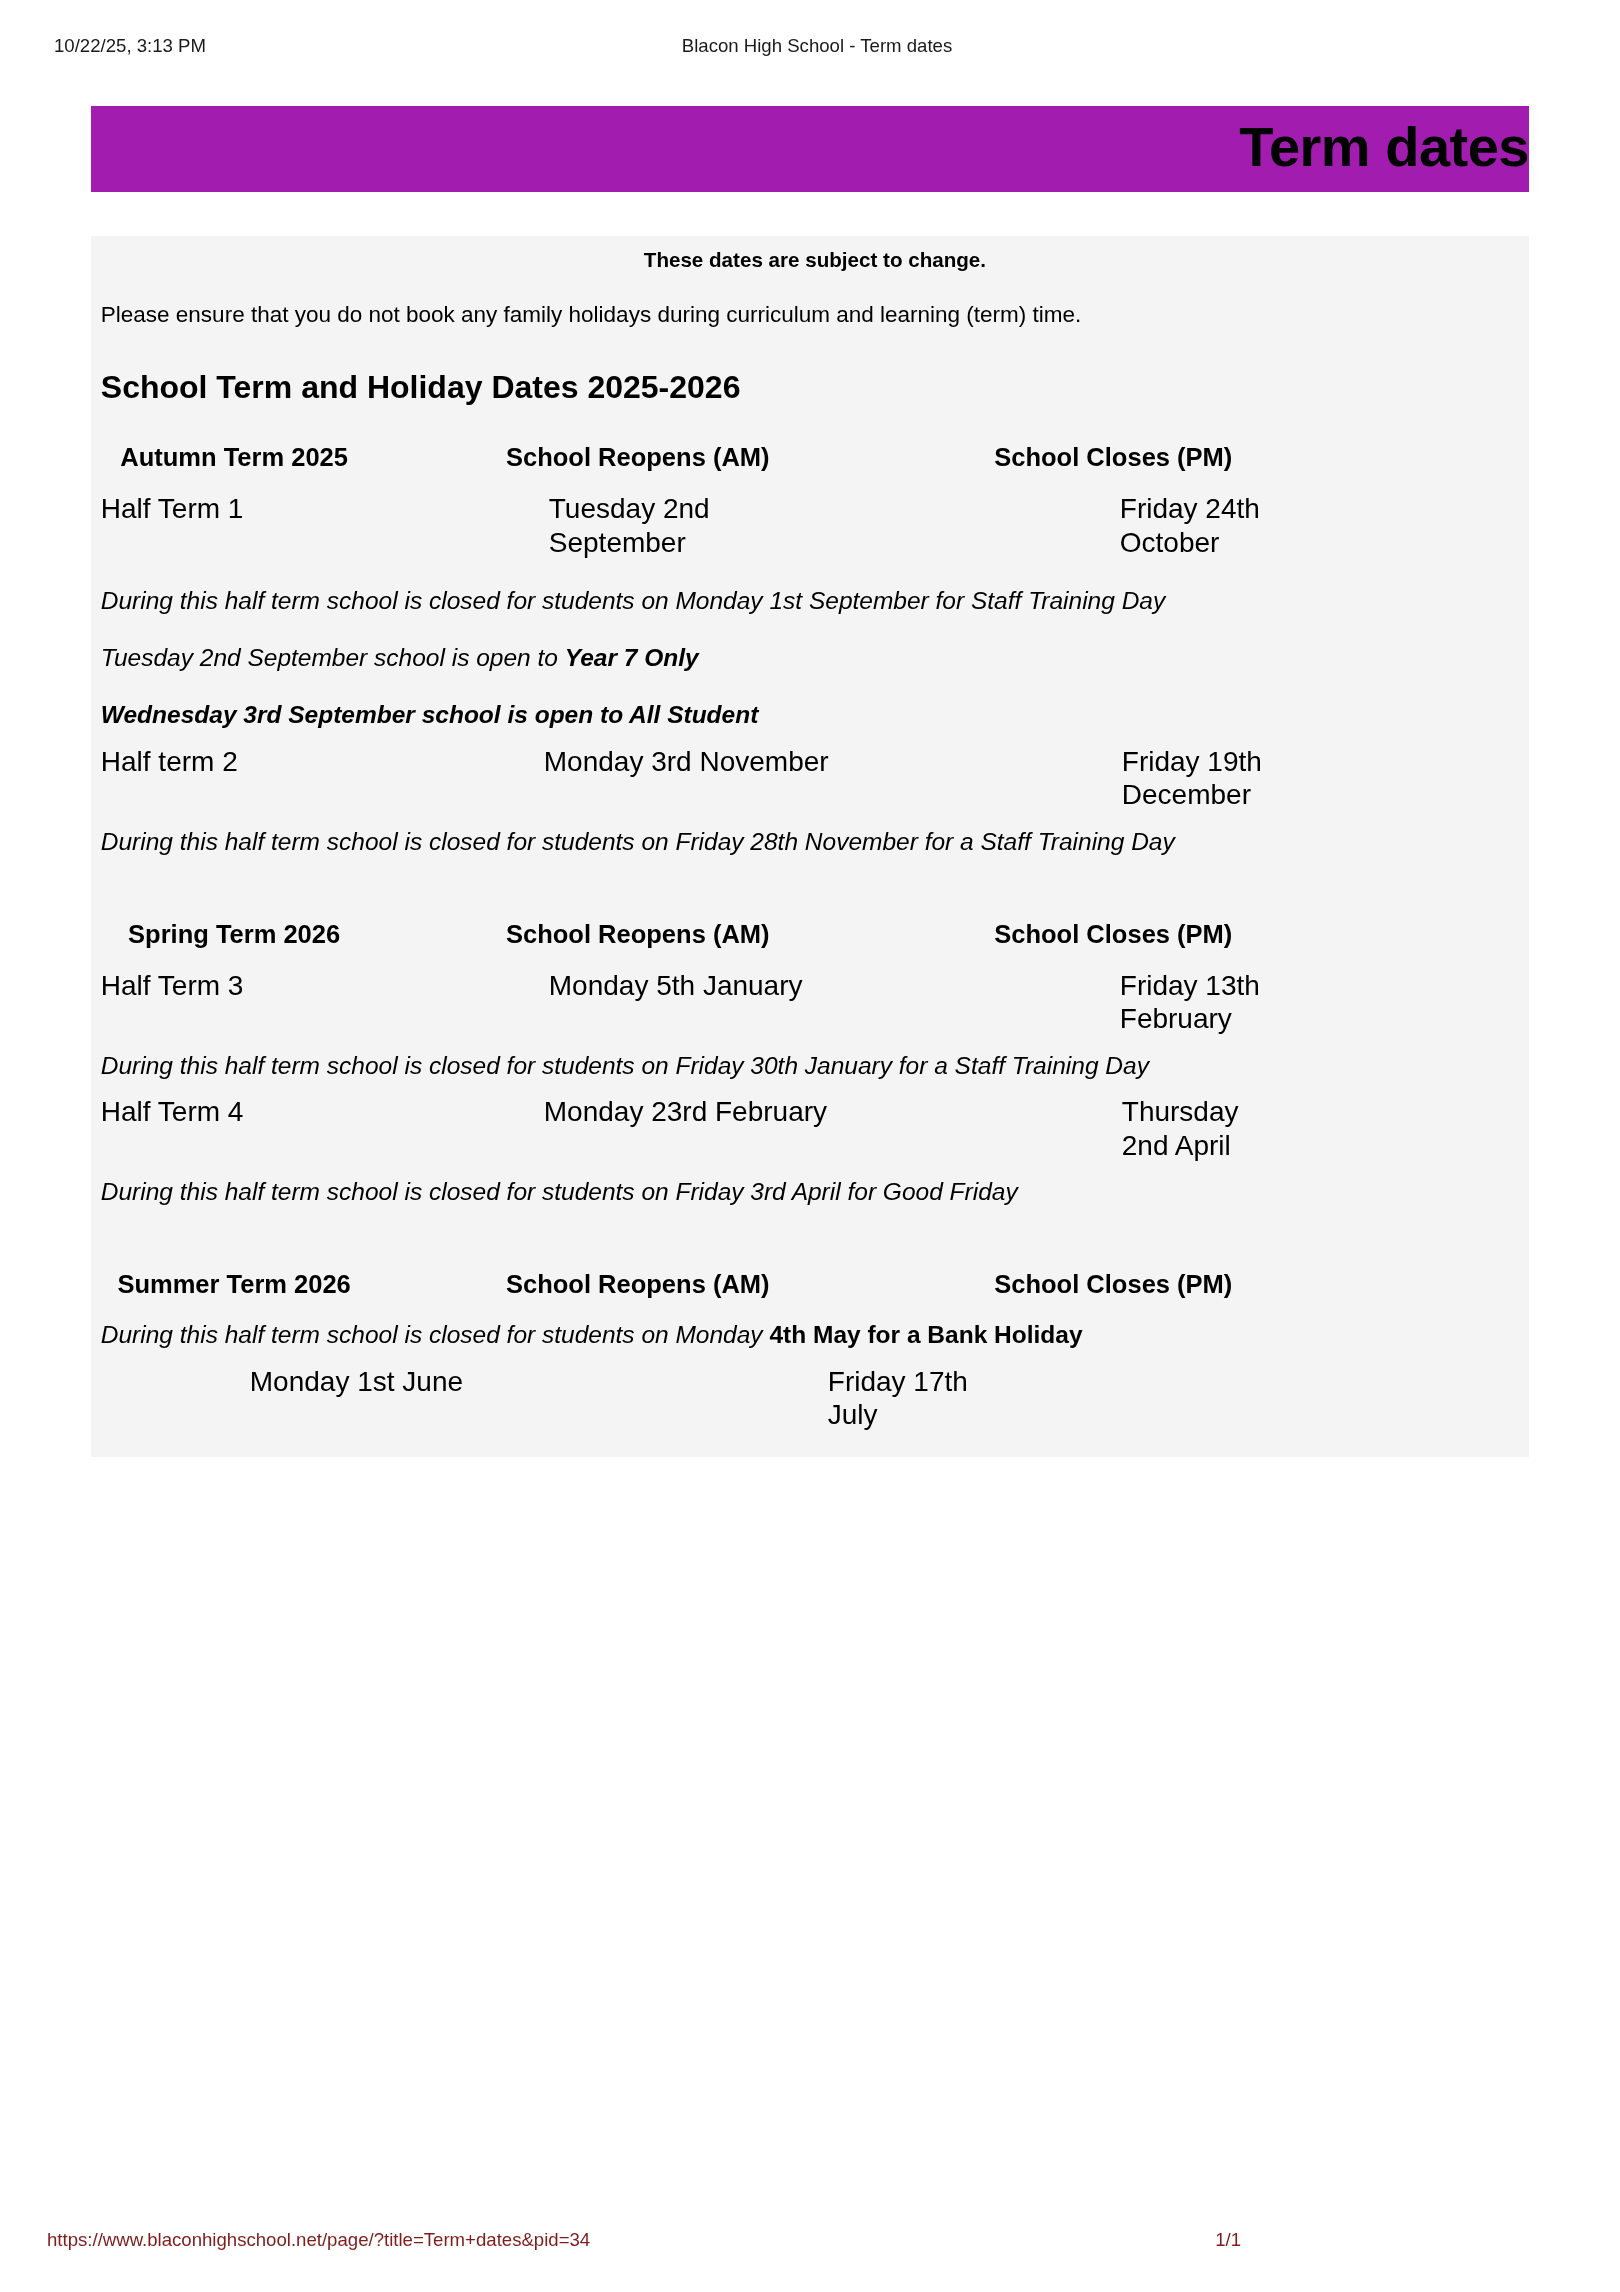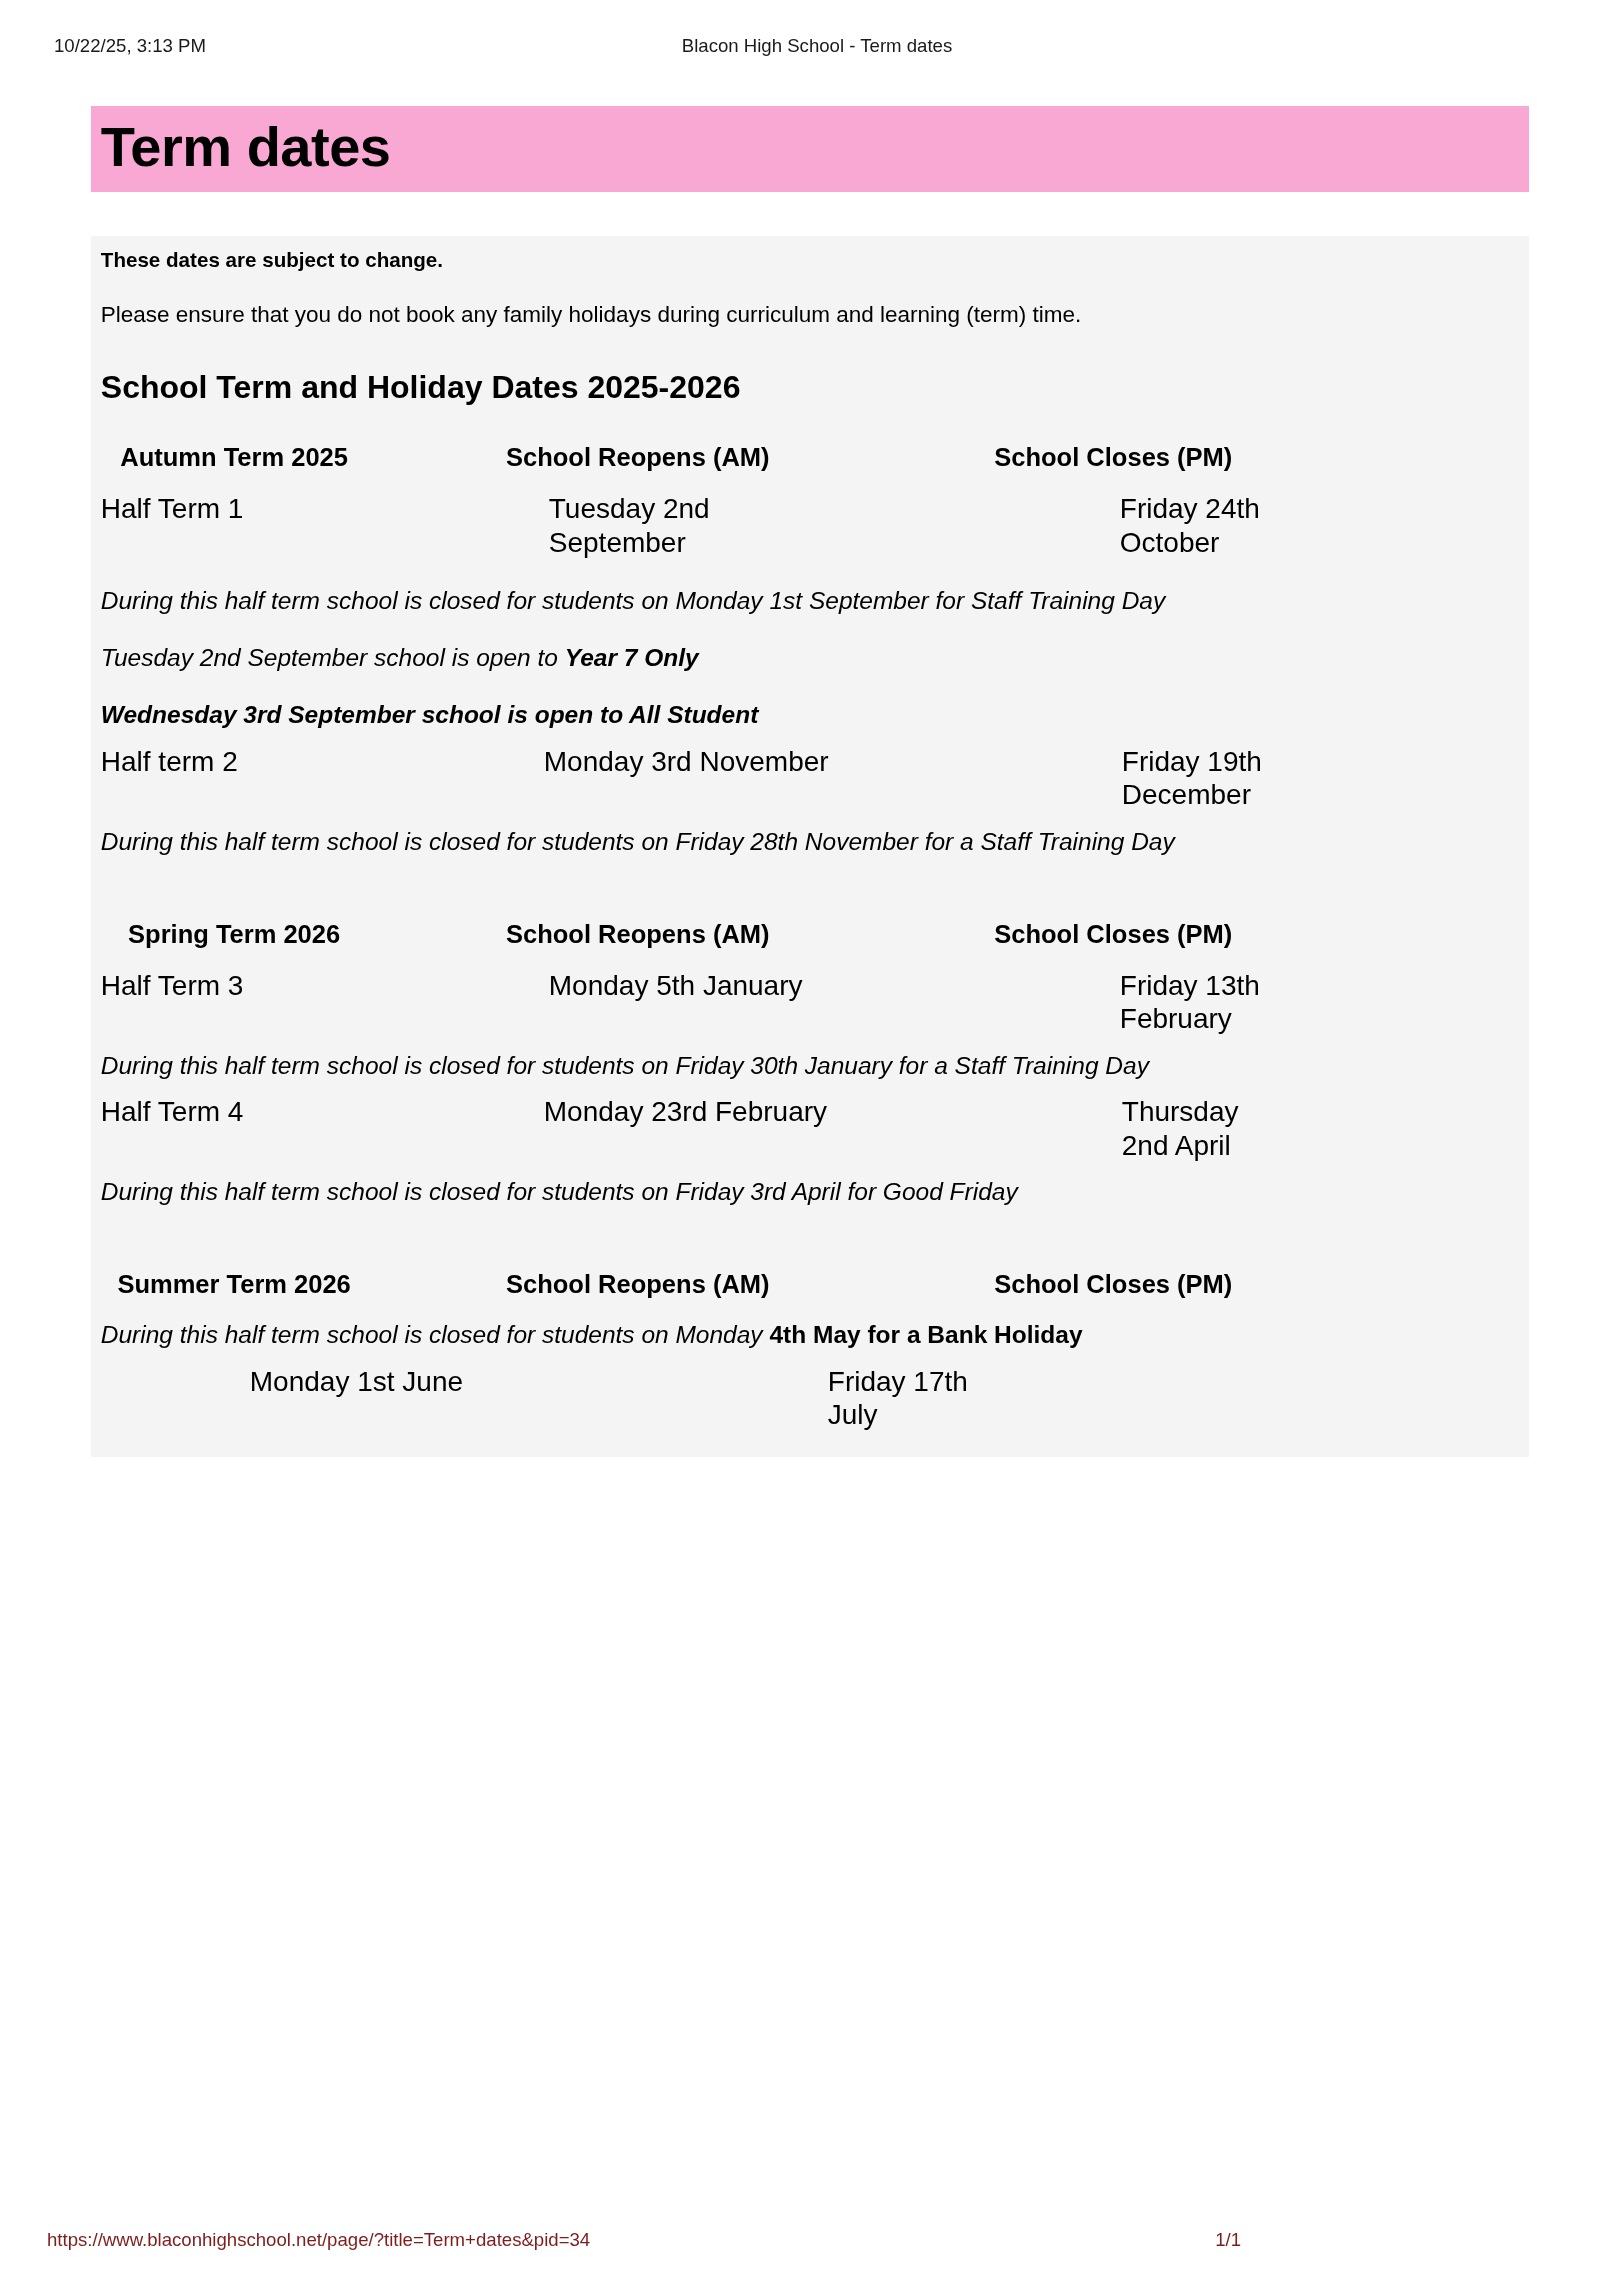--- a/index.html
+++ b/index.html
@@ -66,43 +66,45 @@
 
   
   .page-body {
     position: absolute;
     left: 91px;
     top: 106px;
     width: 1438px;
   }
 
   .title-band {
-    background: #f9a8d4;
+    background: #a21caf;
     padding: 5.9px 0 9.8px 9.8px;
     margin: 0;
+    text-align: right;
   }
   .page-title {
     font-size: 56px;
     font-weight: bold;
     line-height: 1.25;
     letter-spacing: -0.5px;
     margin: 0;
   }
 
   .content-panel {
     background: #f4f4f4;
     margin-top: 44px;
     padding: 11.8px 0 25.5px 9.8px;
   }
 
   .note-bold {
     font-size: 20.6px;
     font-weight: bold;
     line-height: 1.3;
     margin: 0 0 3.9px 0;
+    text-align: center;
   }
   .note-plain {
     font-size: 22.5px;
     line-height: 1.35;
     margin: 25.5px 0 0 0;
   }
 
   .section-heading {
     font-size: 32px;
     font-weight: bold;

